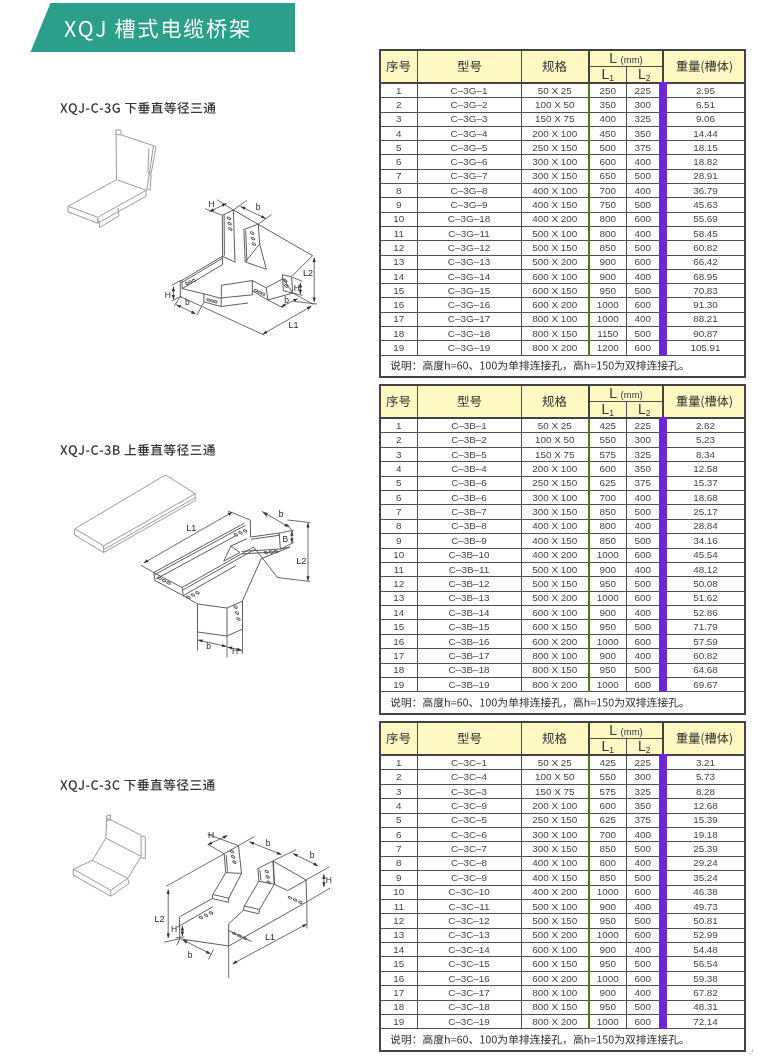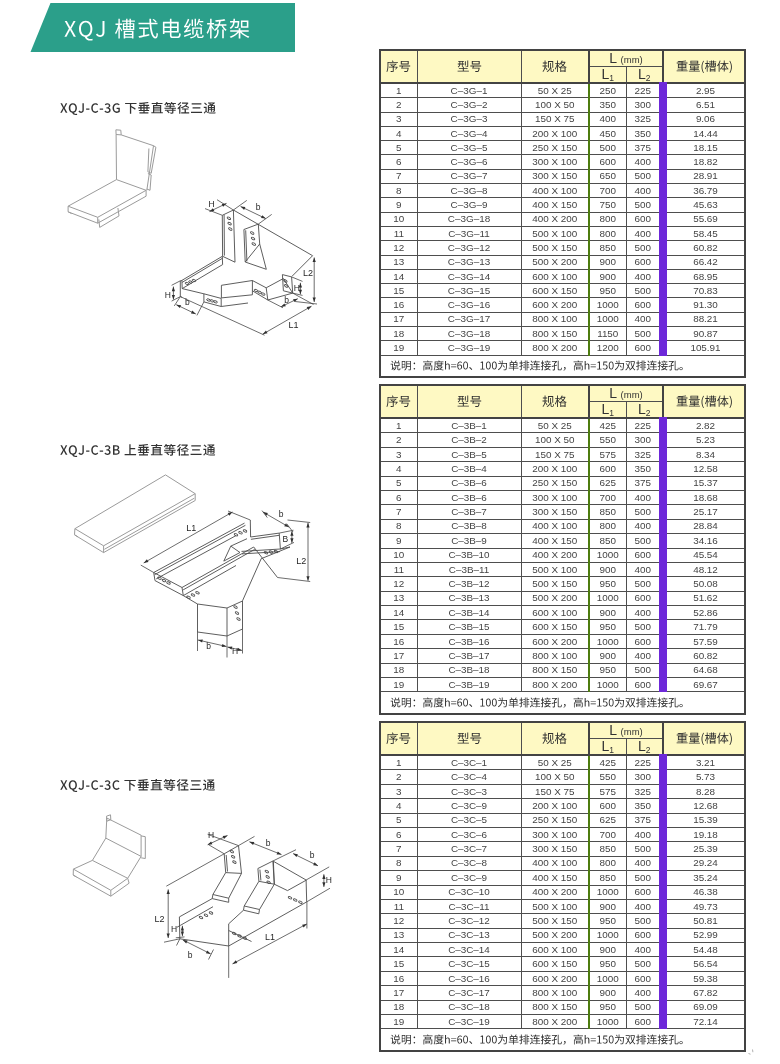--- a/index.html
+++ b/index.html
@@ -862,21 +862,21 @@
           <td>900</td>
           <td>400</td>
           <td>67.82</td>
         </tr>
 <tr>
           <td>18</td>
           <td>C–3C–18</td>
           <td>800 X 150</td>
           <td>950</td>
           <td>500</td>
-          <td>69.09</td>
+          <td>48.31</td>
         </tr>
 <tr>
           <td>19</td>
           <td>C–3C–19</td>
           <td>800 X 200</td>
           <td>1000</td>
           <td>600</td>
           <td>72.14</td>
         </tr>
 <tr class="note">

